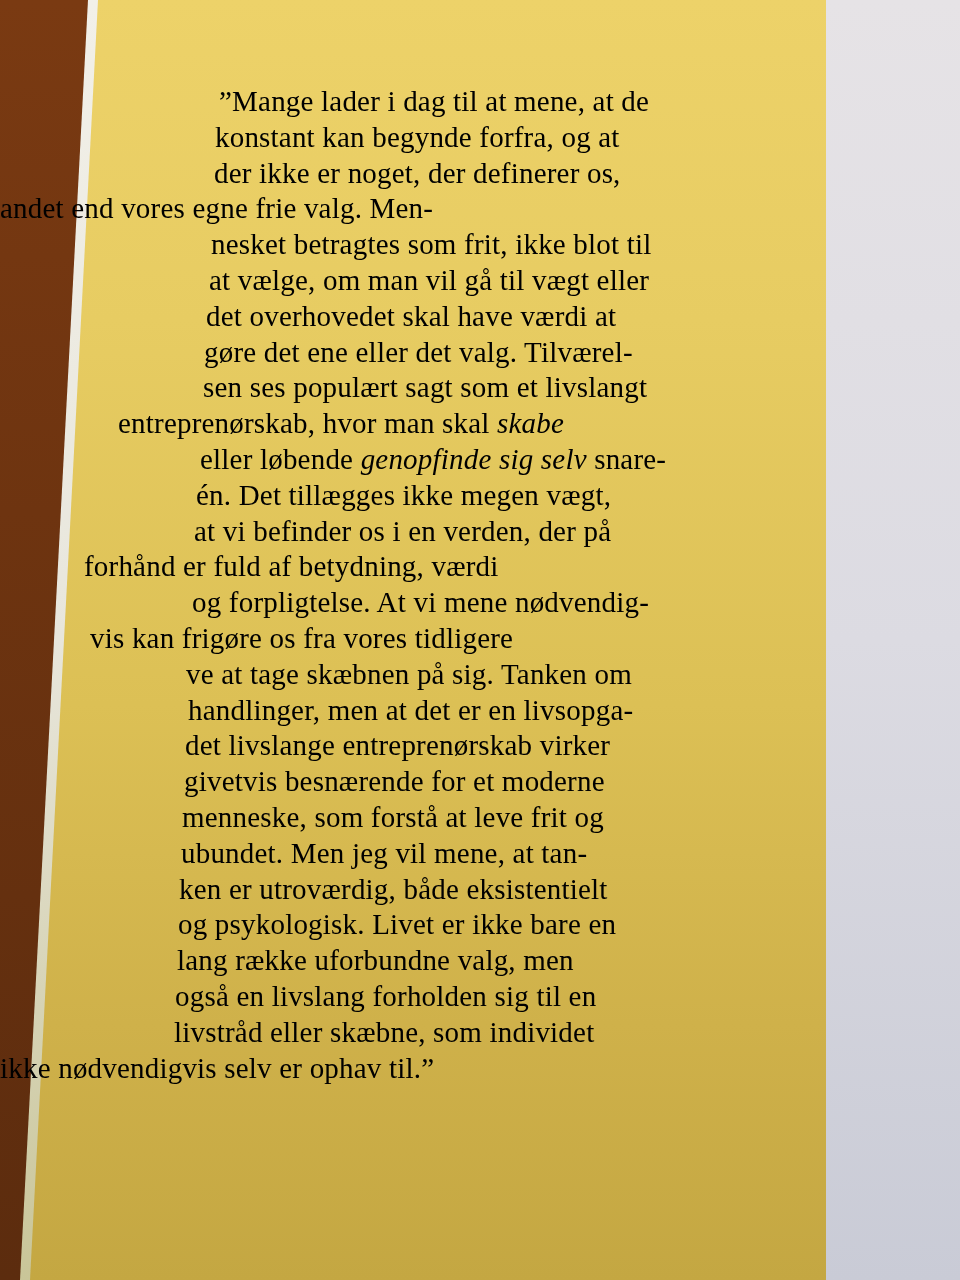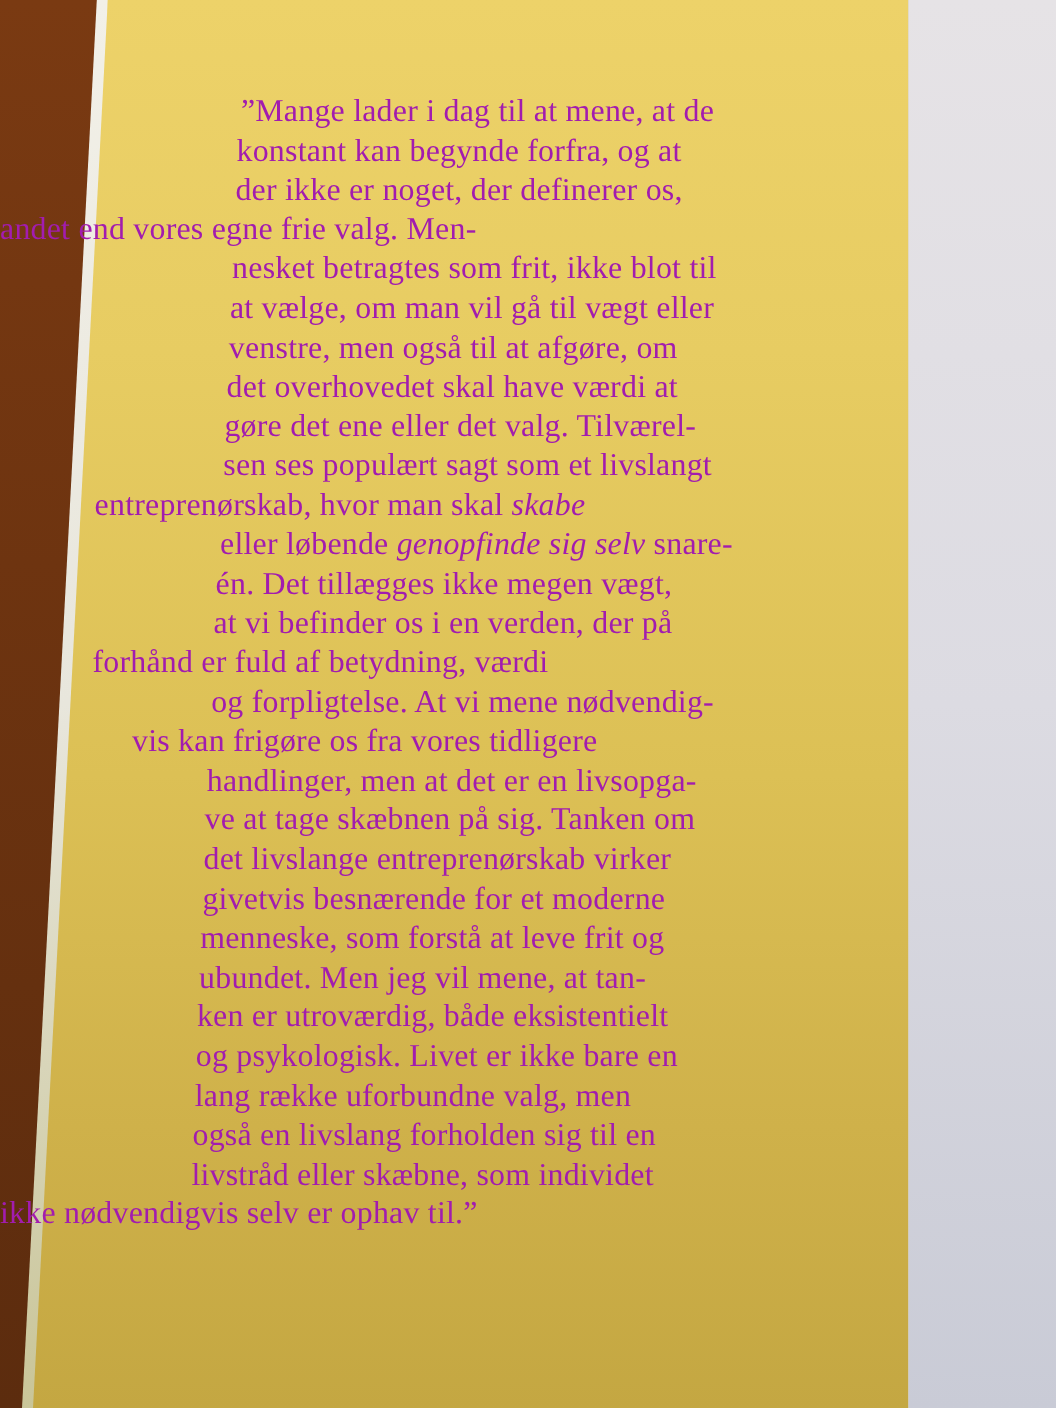--- a/index.html
+++ b/index.html
@@ -37,21 +37,21 @@
       position: absolute;
       top: 0; left: 0;
       width: 826px; height: 1280px;
       clip-path: polygon(88px 0, 98px 0, 30px 1280px, 20px 1280px);
       background: linear-gradient(180deg, #f2f0e8 0%, #e8e6dc 50%, #c9c598 100%);
     }
     .quote-block {
       position: absolute;
       left: 0; top: 84px;
       width: 826px;
-      color: #a21caf;
+      color: #000000;
       font-size: 29px;
       line-height: 35.8px;
     }
     .quote-line {
       display: block;
       white-space: nowrap;
       letter-spacing: 0.2px;
     }
     .quote-line em {
       font-style: italic;
@@ -65,33 +65,32 @@
 <div class="book-cover"></div>
 <div class="cover-edge"></div>
 
 <div class="quote-block">
   <span class="quote-line" style="padding-left:219px">”Mange lader i dag til at mene, at de</span>
   <span class="quote-line" style="padding-left:215px">konstant kan begynde forfra, og at</span>
   <span class="quote-line" style="padding-left:214px">der ikke er noget, der definerer os,</span>
   <span class="quote-line" style="">andet end vores egne frie valg. Men-</span>
   <span class="quote-line" style="padding-left:211px">nesket betragtes som frit, ikke blot til</span>
   <span class="quote-line" style="padding-left:209px">at vælge, om man vil gå til vægt eller</span>
-  <span class="quote-line" style="padding-left:208px">venstre, men også til at afgøre, om</span>
   <span class="quote-line" style="padding-left:206px">det overhovedet skal have værdi at</span>
   <span class="quote-line" style="padding-left:204px">gøre det ene eller det valg. Tilværel-</span>
   <span class="quote-line" style="padding-left:203px">sen ses populært sagt som et livslangt</span>
-  <span class="quote-line" style="padding-left:86px"><span>entreprenørskab, hvor man skal </span><em>skabe</em></span>
+  <span class="quote-line" style="padding-left:118px"><span>entreprenørskab, hvor man skal </span><em>skabe</em></span>
   <span class="quote-line" style="padding-left:200px"><span>eller løbende </span><em>genopfinde sig selv</em><span> snare-</span></span>
   <span class="quote-line" style="padding-left:196px">én. Det tillægges ikke megen vægt,</span>
   <span class="quote-line" style="padding-left:194px">at vi befinder os i en verden, der på</span>
   <span class="quote-line" style="padding-left:84px">forhånd er fuld af betydning, værdi</span>
   <span class="quote-line" style="padding-left:192px">og forpligtelse. At vi mene nødvendig-</span>
-  <span class="quote-line" style="padding-left:120px">vis kan frigøre os fra vores tidligere</span>
+  <span class="quote-line" style="padding-left:90px">vis kan frigøre os fra vores tidligere</span>
+  <span class="quote-line" style="padding-left:186px">ve at tage skæbnen på sig. Tanken om</span>
   <span class="quote-line" style="padding-left:188px">handlinger, men at det er en livsopga-</span>
-  <span class="quote-line" style="padding-left:186px">ve at tage skæbnen på sig. Tanken om</span>
   <span class="quote-line" style="padding-left:185px">det livslange entreprenørskab virker</span>
   <span class="quote-line" style="padding-left:184px">givetvis besnærende for et moderne</span>
   <span class="quote-line" style="padding-left:182px">menneske, som forstå at leve frit og</span>
   <span class="quote-line" style="padding-left:181px">ubundet. Men jeg vil mene, at tan-</span>
   <span class="quote-line" style="padding-left:179px">ken er utroværdig, både eksistentielt</span>
   <span class="quote-line" style="padding-left:178px">og psykologisk. Livet er ikke bare en</span>
   <span class="quote-line" style="padding-left:177px">lang række uforbundne valg, men</span>
   <span class="quote-line" style="padding-left:175px">også en livslang forholden sig til en</span>
   <span class="quote-line" style="padding-left:174px">livstråd eller skæbne, som individet</span>
   <span class="quote-line" style="">ikke nødvendigvis selv er ophav til.”</span>

